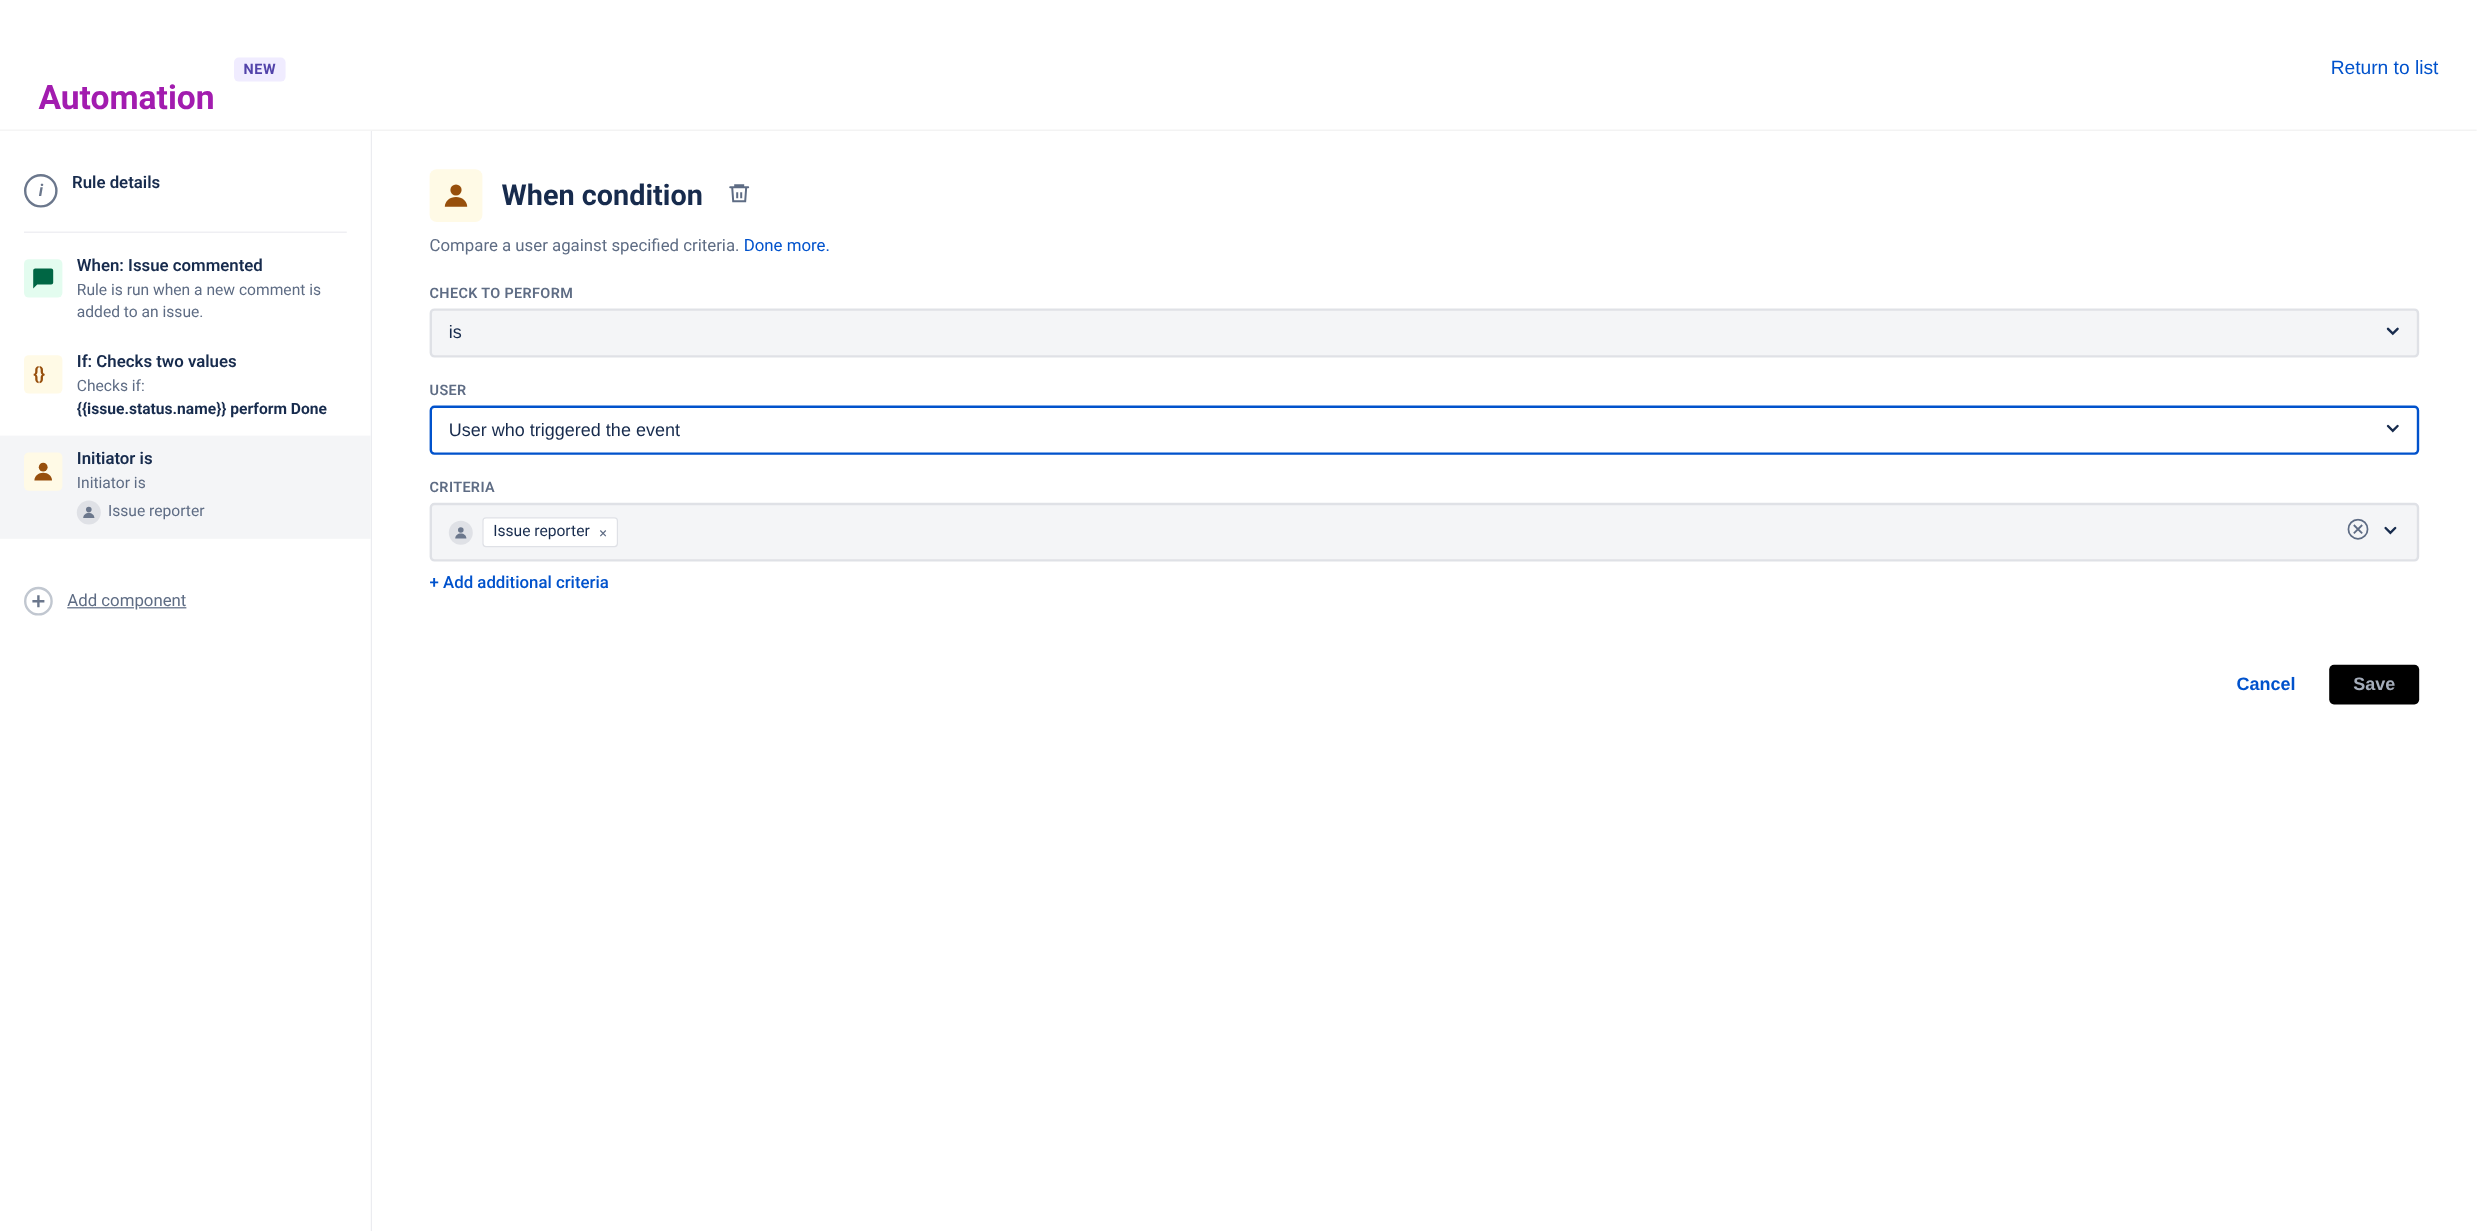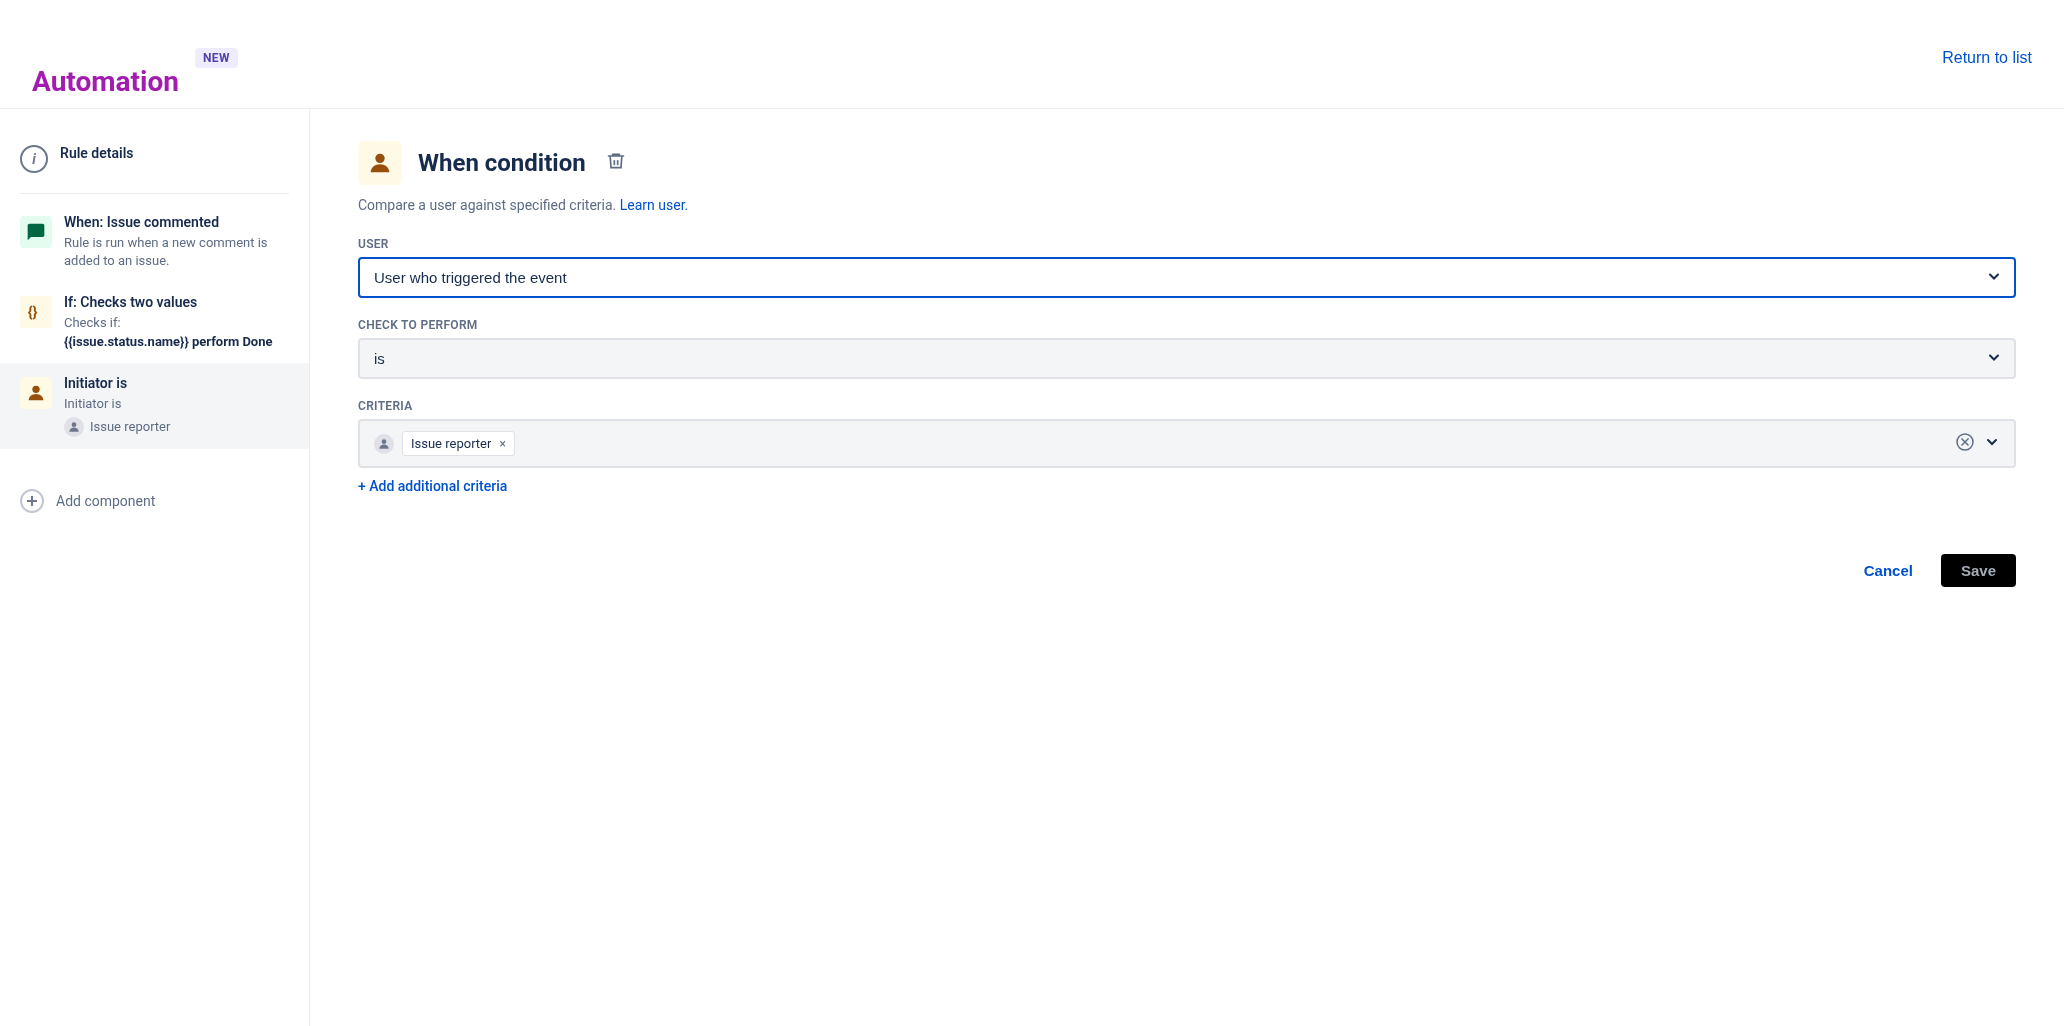--- a/index.html
+++ b/index.html
@@ -389,21 +389,21 @@
                   <circle cx="12" cy="8" r="4" fill="#6b778c"></circle>
                   <path d="M4 20c0-4 3.6-7 8-7s8 3 8 7" fill="#6b778c"></path>
                 </svg>
               </div>
               <span>Issue reporter</span>
             </div>
           </div>
         </div>
       </div>
 
-      <div class="add-component" style="margin-top: 24px;">
+      <div class="add-component" style="margin-top: 24px; text-decoration: underline;">
         <div class="add-component-circle">
           <svg width="12" height="12" viewBox="0 0 12 12" fill="none">
             <line x1="6" y1="1" x2="6" y2="11" stroke="#6b778c" stroke-width="2"></line>
             <line x1="1" y1="6" x2="11" y2="6" stroke="#6b778c" stroke-width="2"></line>
           </svg>
         </div>
         <span>Add component</span>
       </div>
 
     </div>
@@ -422,45 +422,45 @@
           <svg width="20" height="20" viewBox="0 0 24 24" fill="none" xmlns="http://www.w3.org/2000/svg">
             <path d="M3 6h18M8 6V4h8v2M19 6l-1 14H6L5 6" stroke="#5e6c84" stroke-width="2" stroke-linecap="round"></path>
             <line x1="10" y1="11" x2="10" y2="17" stroke="#5e6c84" stroke-width="2"></line>
             <line x1="14" y1="11" x2="14" y2="17" stroke="#5e6c84" stroke-width="2"></line>
           </svg>
         </span>
       </div>
 
       <p class="panel-desc">
         <span>Compare a user against specified criteria.</span>
-        <a href="#">Learn user.</a>
+        <a href="#">Done more.</a>
       </p>
+
+      <div class="form-group">
+        <div class="form-label">Check to perform</div>
+        <div class="select-wrapper grey">
+          <select>
+            <option value="is">is</option>
+            <option value="is not">is not</option>
+          </select>
+          <span class="select-chevron">
+            <svg width="16" height="16" viewBox="0 0 16 16" fill="none">
+              <path d="M4 6l4 4 4-4" stroke="#172b4d" stroke-width="2" stroke-linecap="round"></path>
+            </svg>
+          </span>
+        </div>
+      </div>
 
       <div class="form-group">
         <div class="form-label">User</div>
         <div class="select-wrapper">
           <select>
             <option value="User who triggered the event">User who triggered the event</option>
             <option value="Current user">Current user</option>
             <option value="Specific user">Specific user</option>
-          </select>
-          <span class="select-chevron">
-            <svg width="16" height="16" viewBox="0 0 16 16" fill="none">
-              <path d="M4 6l4 4 4-4" stroke="#172b4d" stroke-width="2" stroke-linecap="round"></path>
-            </svg>
-          </span>
-        </div>
-      </div>
-
-      <div class="form-group">
-        <div class="form-label">Check to perform</div>
-        <div class="select-wrapper grey">
-          <select>
-            <option value="is">is</option>
-            <option value="is not">is not</option>
           </select>
           <span class="select-chevron">
             <svg width="16" height="16" viewBox="0 0 16 16" fill="none">
               <path d="M4 6l4 4 4-4" stroke="#172b4d" stroke-width="2" stroke-linecap="round"></path>
             </svg>
           </span>
         </div>
       </div>
 
       <div class="form-group">

